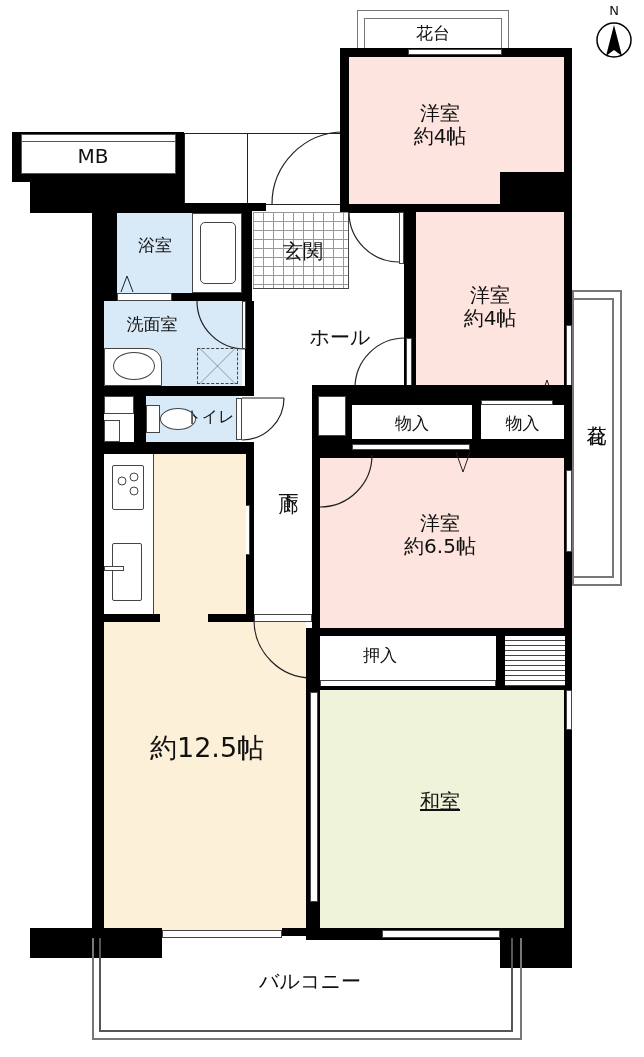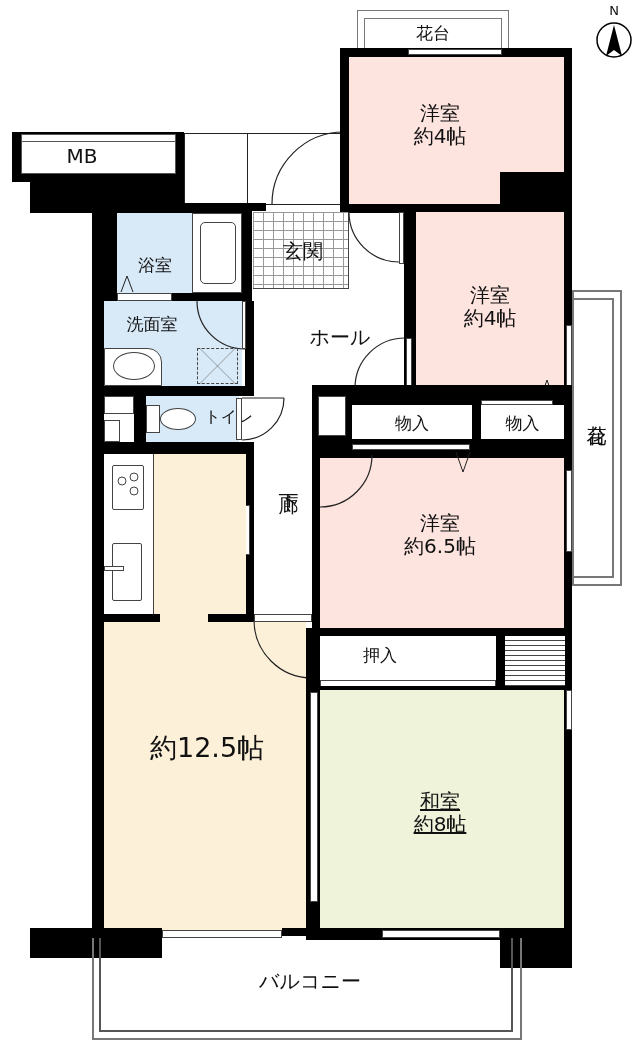--- a/index.html
+++ b/index.html
@@ -28,21 +28,21 @@
 </div>
 
 <div class="thin" style="left:357px;top:10px;width:152px;height:45px;border-color:#777;"></div>
 <div class="thin" style="left:364px;top:18px;width:138px;height:37px;border-color:#777;border-bottom:none;"></div>
 <div class="label lbl17" style="left:364px;top:24px;width:138px;">花台</div>
 
 <div class="wall" style="left:12px;top:132px;width:172px;height:50px;"></div>
 <div class="wall" style="left:30px;top:175px;width:154px;height:38px;"></div>
 <div class="abs" style="left:21px;top:134px;width:155px;height:40px;background:#fff;border:1px solid #555;"></div>
 <div class="abs" style="left:21px;top:141px;width:155px;height:1px;background:#555;"></div>
-<div class="label lbl20" style="left:10px;top:145px;width:144px;">MB</div>
+<div class="label lbl20" style="left:21px;top:145px;width:144px;">MB</div>
 
 <div class="thin" style="left:184px;top:133px;width:64px;height:72px;"></div>
 <div class="thin" style="left:247px;top:133px;width:100px;height:72px;"></div>
 <svg width="80" height="80" style="left:272px;top:132px;">
   <path d="M0 72 A72 72 0 0 1 72 0" fill="none" stroke="#222" stroke-width="1.2"></path>
 </svg>
 
 <div class="wall" style="left:92px;top:205px;width:12px;height:735px;"></div>
 <div class="wall" style="left:92px;top:203px;width:160px;height:10px;"></div>
 <div class="wall" style="left:248px;top:203px;width:18px;height:8px;"></div>
@@ -56,21 +56,21 @@
   <div>約4帖</div>
 </div>
 
 <div class="room" style="left:253px;top:212px;width:95px;height:76px;background-color:#fff;background-image:linear-gradient(#999 1px,transparent 1px),linear-gradient(90deg,#999 1px,transparent 1px);background-size:10px 9px;border-right:1px solid #444;border-bottom:1px solid #444;"></div>
 <div class="label lbl20" style="left:268px;top:240px;width:70px;background:transparent;">玄関</div>
 
 <div class="room" style="left:117px;top:213px;width:75px;height:80px;background:#d8e9f7;"></div>
 <div class="thin" style="left:192px;top:213px;width:50px;height:80px;border:1px solid #444;"></div>
 <div class="abs" style="left:200px;top:222px;width:36px;height:62px;border:1px solid #444;border-radius:5px;"></div>
 <div class="wall" style="left:242px;top:210px;width:10px;height:90px;"></div>
-<div class="label lbl17" style="left:120px;top:256px;width:70px;">浴室</div>
+<div class="label lbl17" style="left:120px;top:236px;width:70px;">浴室</div>
 <div class="wall" style="left:104px;top:293px;width:148px;height:8px;"></div>
 <div class="abs" style="left:117px;top:293px;width:55px;height:8px;background:#fff;border:1px solid #444;"></div>
 <svg width="14" height="16" style="left:121px;top:276px;">
   <polyline points="0,16 6,0 12,16" fill="none" stroke="#222" stroke-width="1"></polyline>
 </svg>
 <div class="wall" style="left:104px;top:213px;width:13px;height:80px;"></div>
 
 <div class="room" style="left:104px;top:301px;width:138px;height:85px;background:#d8e9f7;"></div>
 <div class="label lbl17" style="left:112px;top:315px;width:80px;">洗面室</div>
 <svg width="60" height="60" style="left:197px;top:301px;">
@@ -82,21 +82,21 @@
 <div class="wall" style="left:245px;top:301px;width:9px;height:95px;"></div>
 <div class="abs" style="left:242px;top:301px;width:4px;height:48px;background:#fff;border:1px solid #444;"></div>
 <div class="wall" style="left:92px;top:386px;width:162px;height:10px;"></div>
 
 <div class="abs" style="left:104px;top:396px;width:30px;height:18px;background:#fff;border:1px solid #444;"></div>
 <div class="abs" style="left:104px;top:420px;width:16px;height:22px;background:#fff;border:1px solid #444;"></div>
 <div class="wall" style="left:134px;top:396px;width:12px;height:46px;"></div>
 <div class="room" style="left:146px;top:396px;width:93px;height:46px;background:#d8e9f7;"></div>
 <div class="abs" style="left:146px;top:405px;width:14px;height:28px;background:#fff;border:1px solid #444;"></div>
 <div class="abs" style="left:160px;top:408px;width:36px;height:22px;background:#fff;border:1px solid #444;border-radius:50%;"></div>
-<div class="label" style="left:204px;top:408px;width:50px;font-size:16px;">トイレ</div>
+<div class="label" style="left:185px;top:408px;width:50px;font-size:16px;">トイレ</div>
 <div class="abs" style="left:236px;top:398px;width:6px;height:42px;background:#fff;border:1px solid #444;"></div>
 <svg width="50" height="50" style="left:242px;top:398px;">
   <path d="M0 42 A42 42 0 0 0 42 0" fill="none" stroke="#222" stroke-width="1.2"></path>
   <line x1="0" y1="0" x2="42" y2="0" stroke="#222" stroke-width="1"></line>
 </svg>
 <div class="wall" style="left:92px;top:442px;width:162px;height:12px;"></div>
 
 <div class="label lbl20" style="left:290px;top:326px;width:100px;">ホール</div>
 <svg width="60" height="60" style="left:349px;top:212px;">
   <path d="M0 0 A50 50 0 0 0 50 50" fill="none" stroke="#222" stroke-width="1.2"></path>
@@ -176,21 +176,20 @@
 <div class="label lbl17" style="left:340px;top:646px;width:80px;">押入</div>
 <div class="abs" style="left:320px;top:680px;width:176px;height:7px;background:#fff;border:1px solid #444;"></div>
 <div class="abs" style="left:505px;top:636px;width:60px;height:52px;background:repeating-linear-gradient(#fff 0 4px,#444 4px 5px);"></div>
 
 <div class="wall" style="left:306px;top:686px;width:266px;height:254px;"></div>
 <div class="room" style="left:320px;top:690px;width:244px;height:238px;background:#eef3da;"></div>
 <div class="win" style="left:566px;top:690px;width:6px;height:40px;"></div>
 <div class="abs" style="left:310px;top:692px;width:8px;height:210px;background:#fff;border:1px solid #444;"></div>
 <div class="label lbl20" style="left:380px;top:790px;width:120px;text-decoration:underline;">
   <div>和室</div>
-  <div>約8帖</div>
 </div>
 
 <div class="wall" style="left:30px;top:928px;width:132px;height:30px;"></div>
 <div class="wall" style="left:282px;top:928px;width:100px;height:8px;"></div>
 <div class="wall" style="left:500px;top:928px;width:72px;height:40px;"></div>
 <div class="win" style="left:162px;top:930px;width:120px;height:8px;"></div>
 <div class="win" style="left:382px;top:930px;width:118px;height:8px;"></div>
 <div class="gray" style="left:92px;top:938px;width:430px;height:102px;border-top:none;"></div>
 <div class="gray" style="left:99px;top:938px;width:414px;height:94px;border-top:none;border-color:#555;"></div>
 <div class="label lbl20" style="left:200px;top:970px;width:220px;">バルコニー</div>

